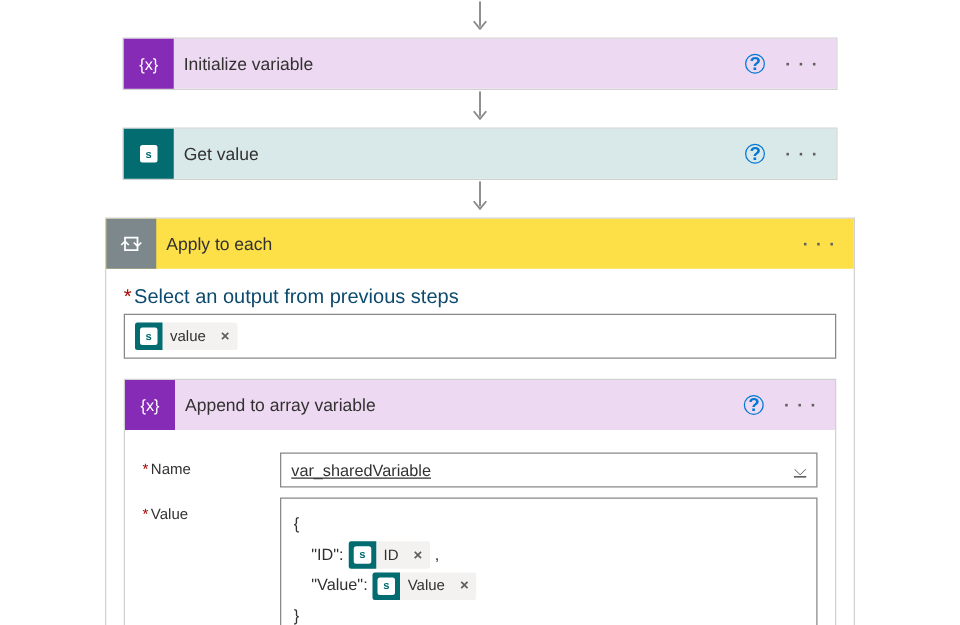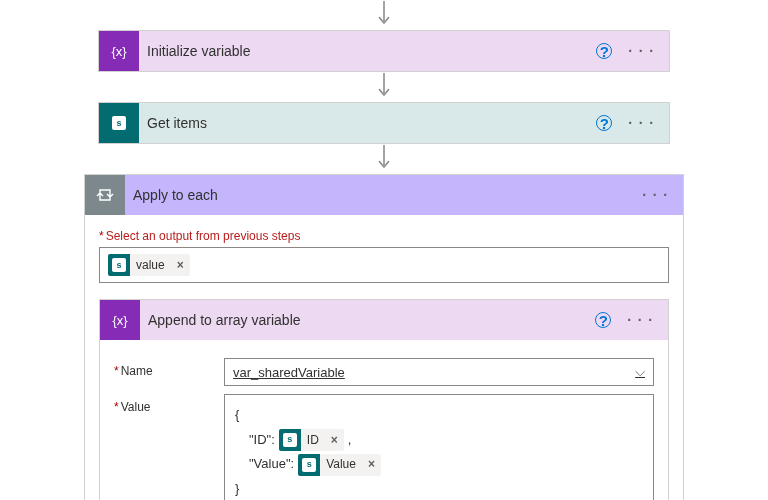--- a/index.html
+++ b/index.html
@@ -23,35 +23,35 @@
     display: flex; align-items: center; justify-content: center;
     flex-shrink: 0;
   }
   .card-title { flex: 1; padding-left: 8px; font-size: 14px; color: #323130; }
   .card-actions { display: flex; align-items: center; gap: 16px; padding-right: 14px; }
   .help-icon { color: #0078d4; font-size: 15px; width: 16px; height: 16px; display:flex;align-items:center;justify-content:center; border:1px solid #0078d4; border-radius:50%; font-weight:600; line-height:1;}
   .ellipsis { color: #605e5c; font-size: 14px; letter-spacing: 1px; font-weight:700;}
 
   .hdr-purple { background: #edd9f2; }
   .hdr-teal   { background: #d9e8e8; }
-  .hdr-gray   { background: #c4b5fd; }
+  .hdr-gray   { background: #fde047; }
 
   .ic-purple { background: #862bb6; color: #fff; }
   .ic-teal   { background: #036c70; color: #fff; }
   .ic-gray   { background: #7d888d; color: #fff; }
 
   .foreach {
     width: 600px;
     margin: 0 auto;
     border: 1px solid #d1d1d1;
     background: #fff;
   }
   .foreach-body { padding: 14px; }
 
-  .req-label { font-size: 12px; color: #b91c1c; margin-bottom: 4px; }
+  .req-label { font-size: 16px; color: #0c4a6e; margin-bottom: 4px; }
   .req-label::before { content: "*"; color: #a80000; margin-right: 2px; }
 
   .pill-input {
     border: 1px solid #8a8886;
     padding: 6px 8px;
     display: flex;
     align-items: center;
     gap: 6px;
     background:#fff;
   }
@@ -139,21 +139,21 @@
       </svg>
   </div>
 
   <div class="card">
     <div class="card-header hdr-teal">
       <div class="card-icon ic-teal">
         <span class="sp-badge">
             <span class="sp-s">s</span>
           </span>
       </div>
-      <div class="card-title">Get items</div>
+      <div class="card-title">Get value</div>
       <div class="card-actions">
         <div class="help-icon">?</div>
         <div class="ellipsis">· · ·</div>
       </div>
     </div>
   </div>
 
   <div class="arrow">
     <svg width="16" height="28" viewBox="0 0 16 28">
         <path d="M8 0 V20 M3 16 L8 22 L13 16" stroke="#8a8886" stroke-width="1.5" fill="none"></path>

